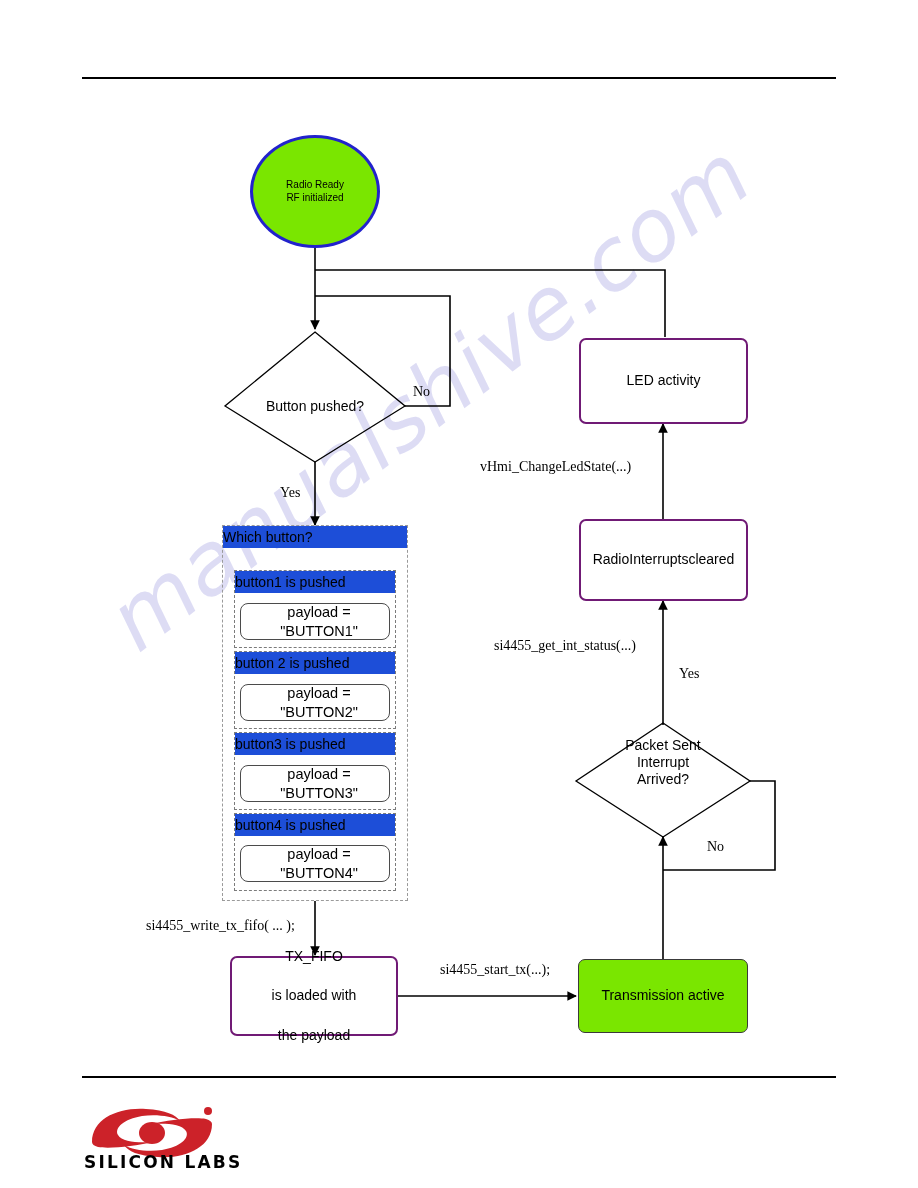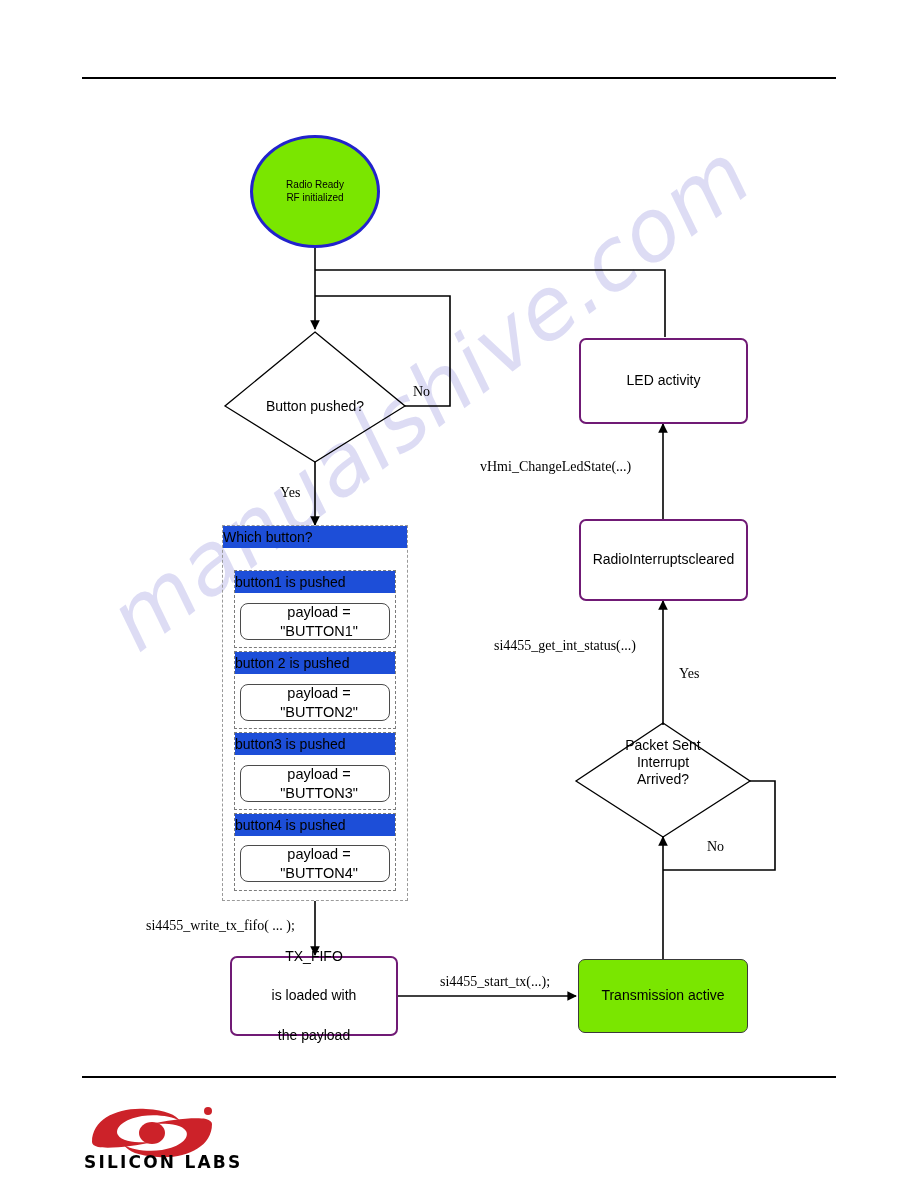--- a/index.html
+++ b/index.html
@@ -241,21 +241,21 @@
   <div class="node payloadbox" style="left:240px; top:845px; width:150px; height:37px;">payload = "BUTTON4"</div>
 
   <div class="edgelabel" style="left:146px; top:918px;">si4455_write_tx_fifo( ... );</div>
 
   <div class="node procbox" style="left:230px; top:956px; width:168px; height:80px; flex-direction:column;gap:22px;">
     <span>TX_FIFO</span>
     <span>is loaded with</span>
     <span>the payload</span>
   </div>
 
-  <div class="edgelabel" style="left:440px; top:962px;margin-top:12px;">si4455_start_tx(...);</div>
+  <div class="edgelabel" style="left:440px; top:962px;">si4455_start_tx(...);</div>
 
   <div class="node greenbox" style="left:578px; top:959px; width:170px; height:74px;">Transmission active</div>
 
   <div class="diamond-label" style="left:573px; top:737px; width:180px;">
     <div>Packet Sent</div>
     <div>Interrupt</div>
     <div>Arrived?</div>
   </div>
   <div class="edgelabel" style="left:679px; top:666px;">Yes</div>
   <div class="edgelabel" style="left:707px; top:839px;">No</div>

